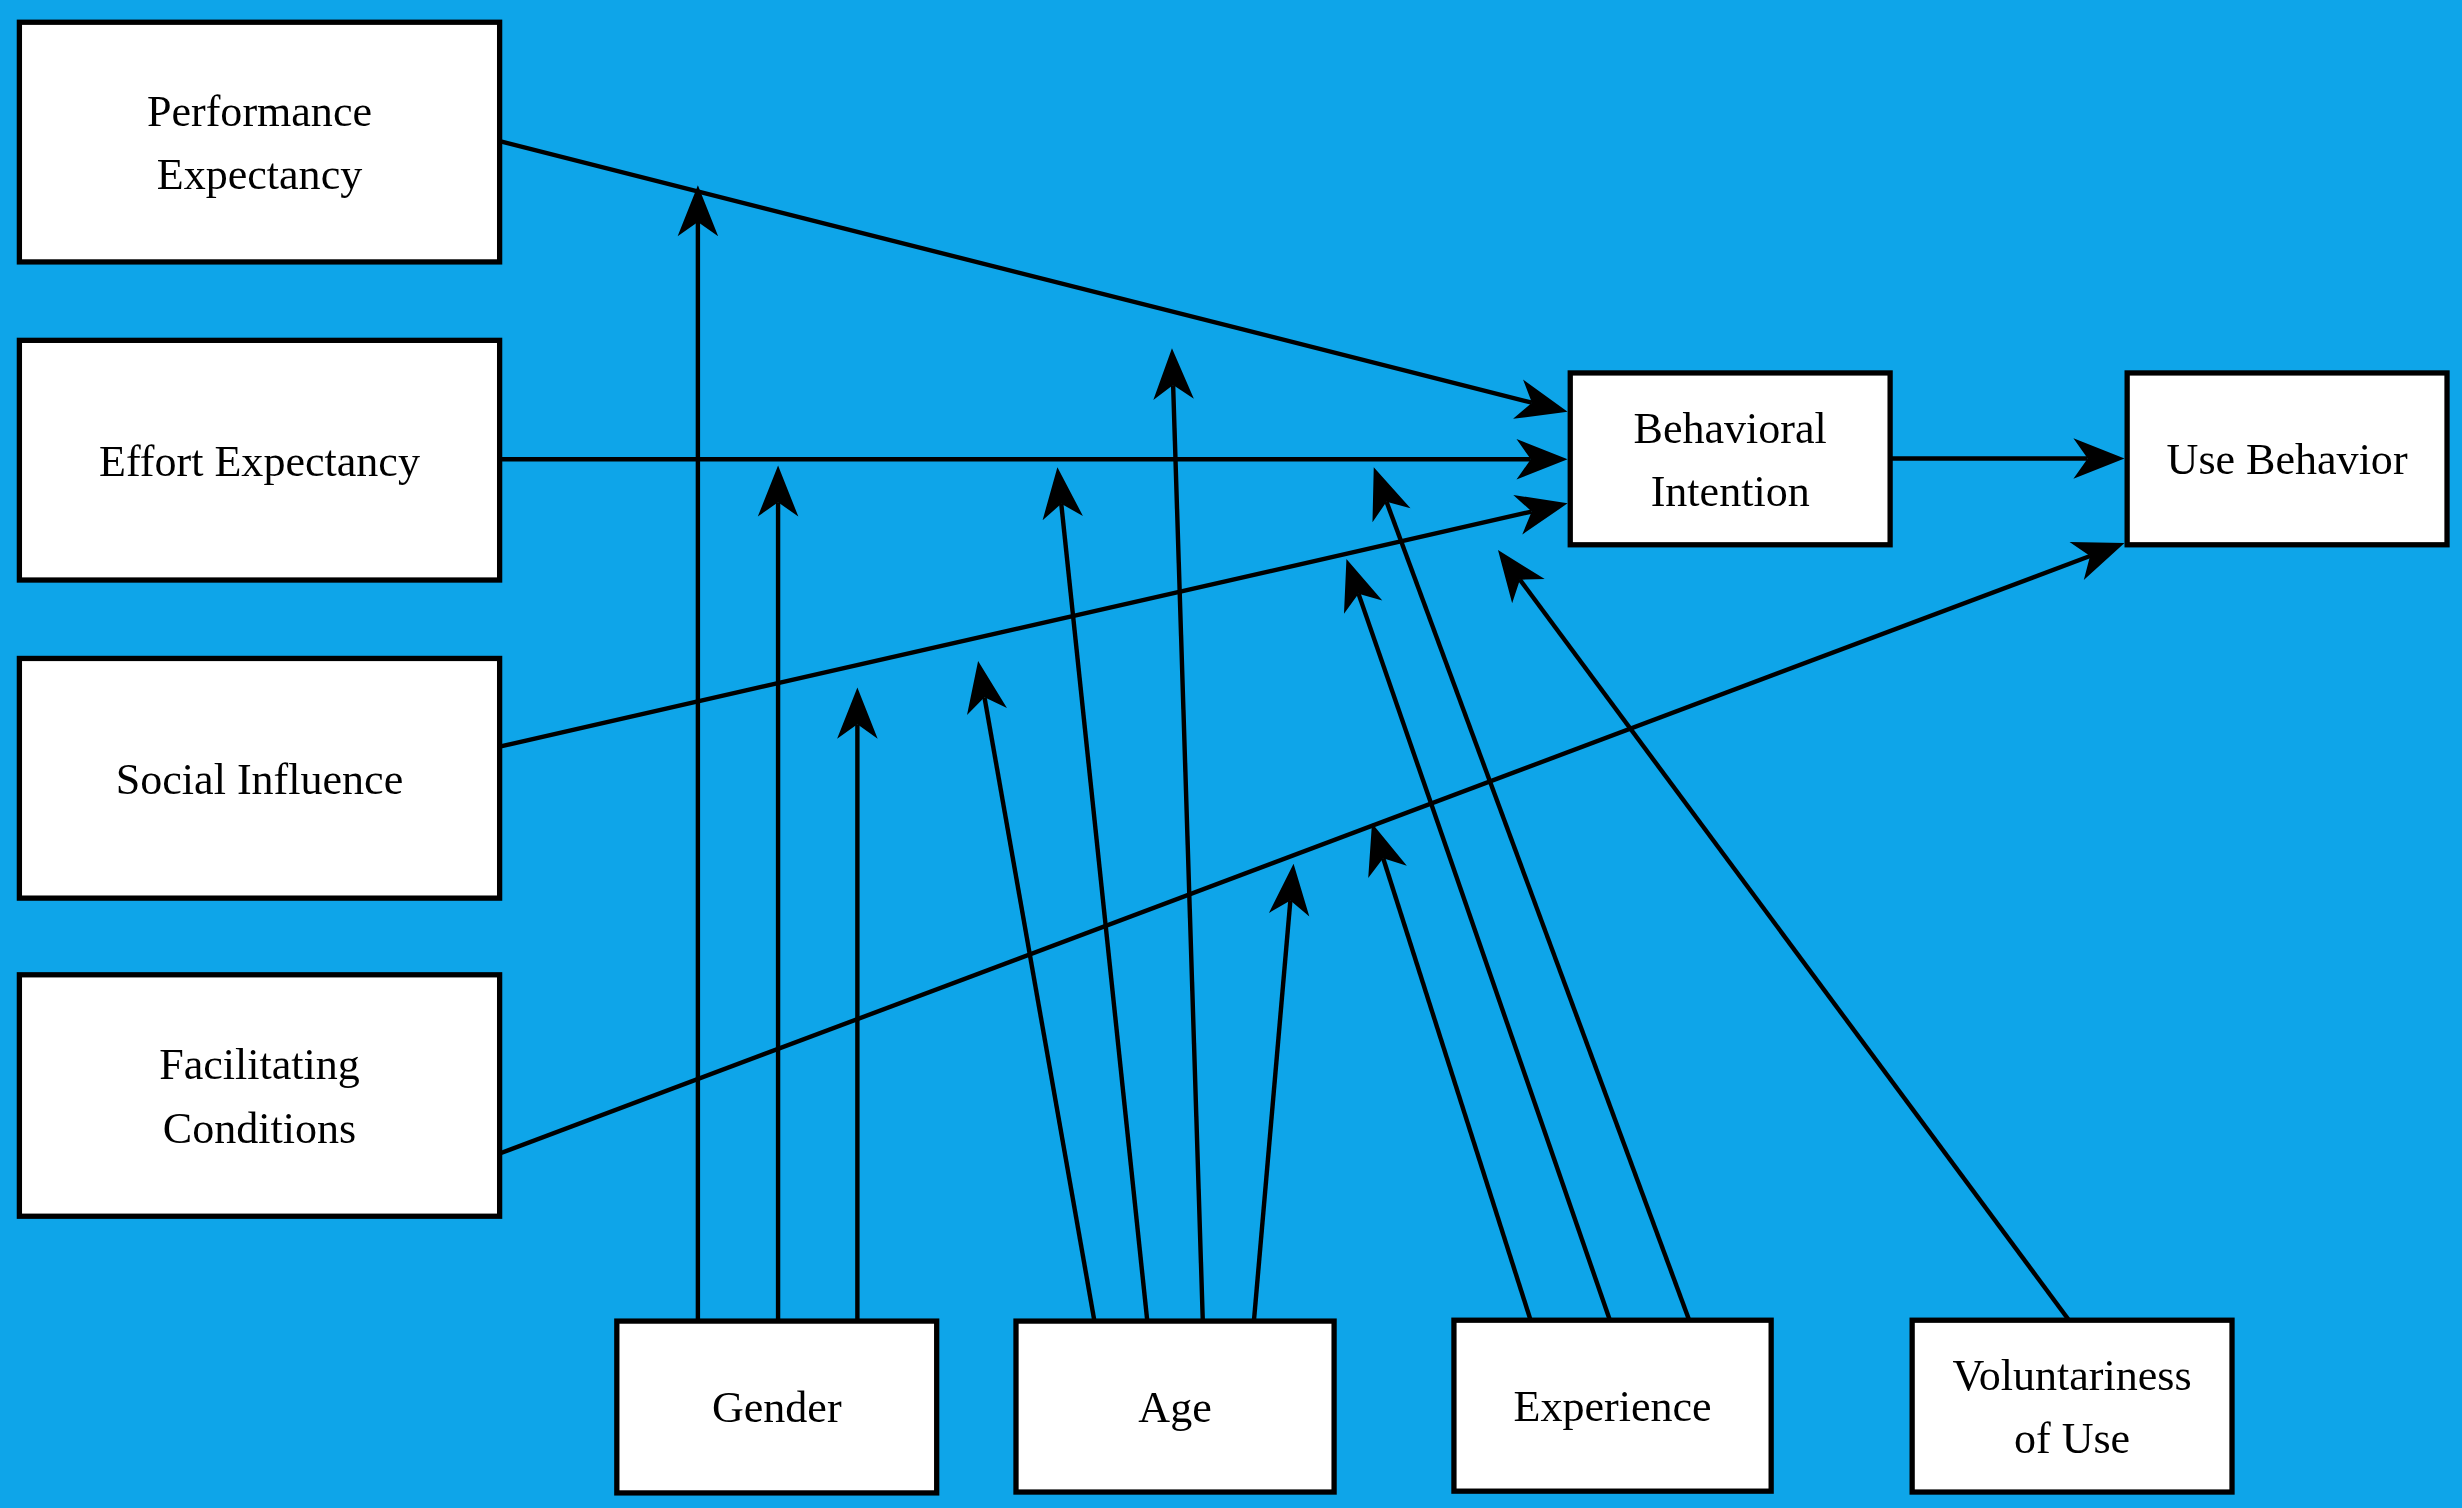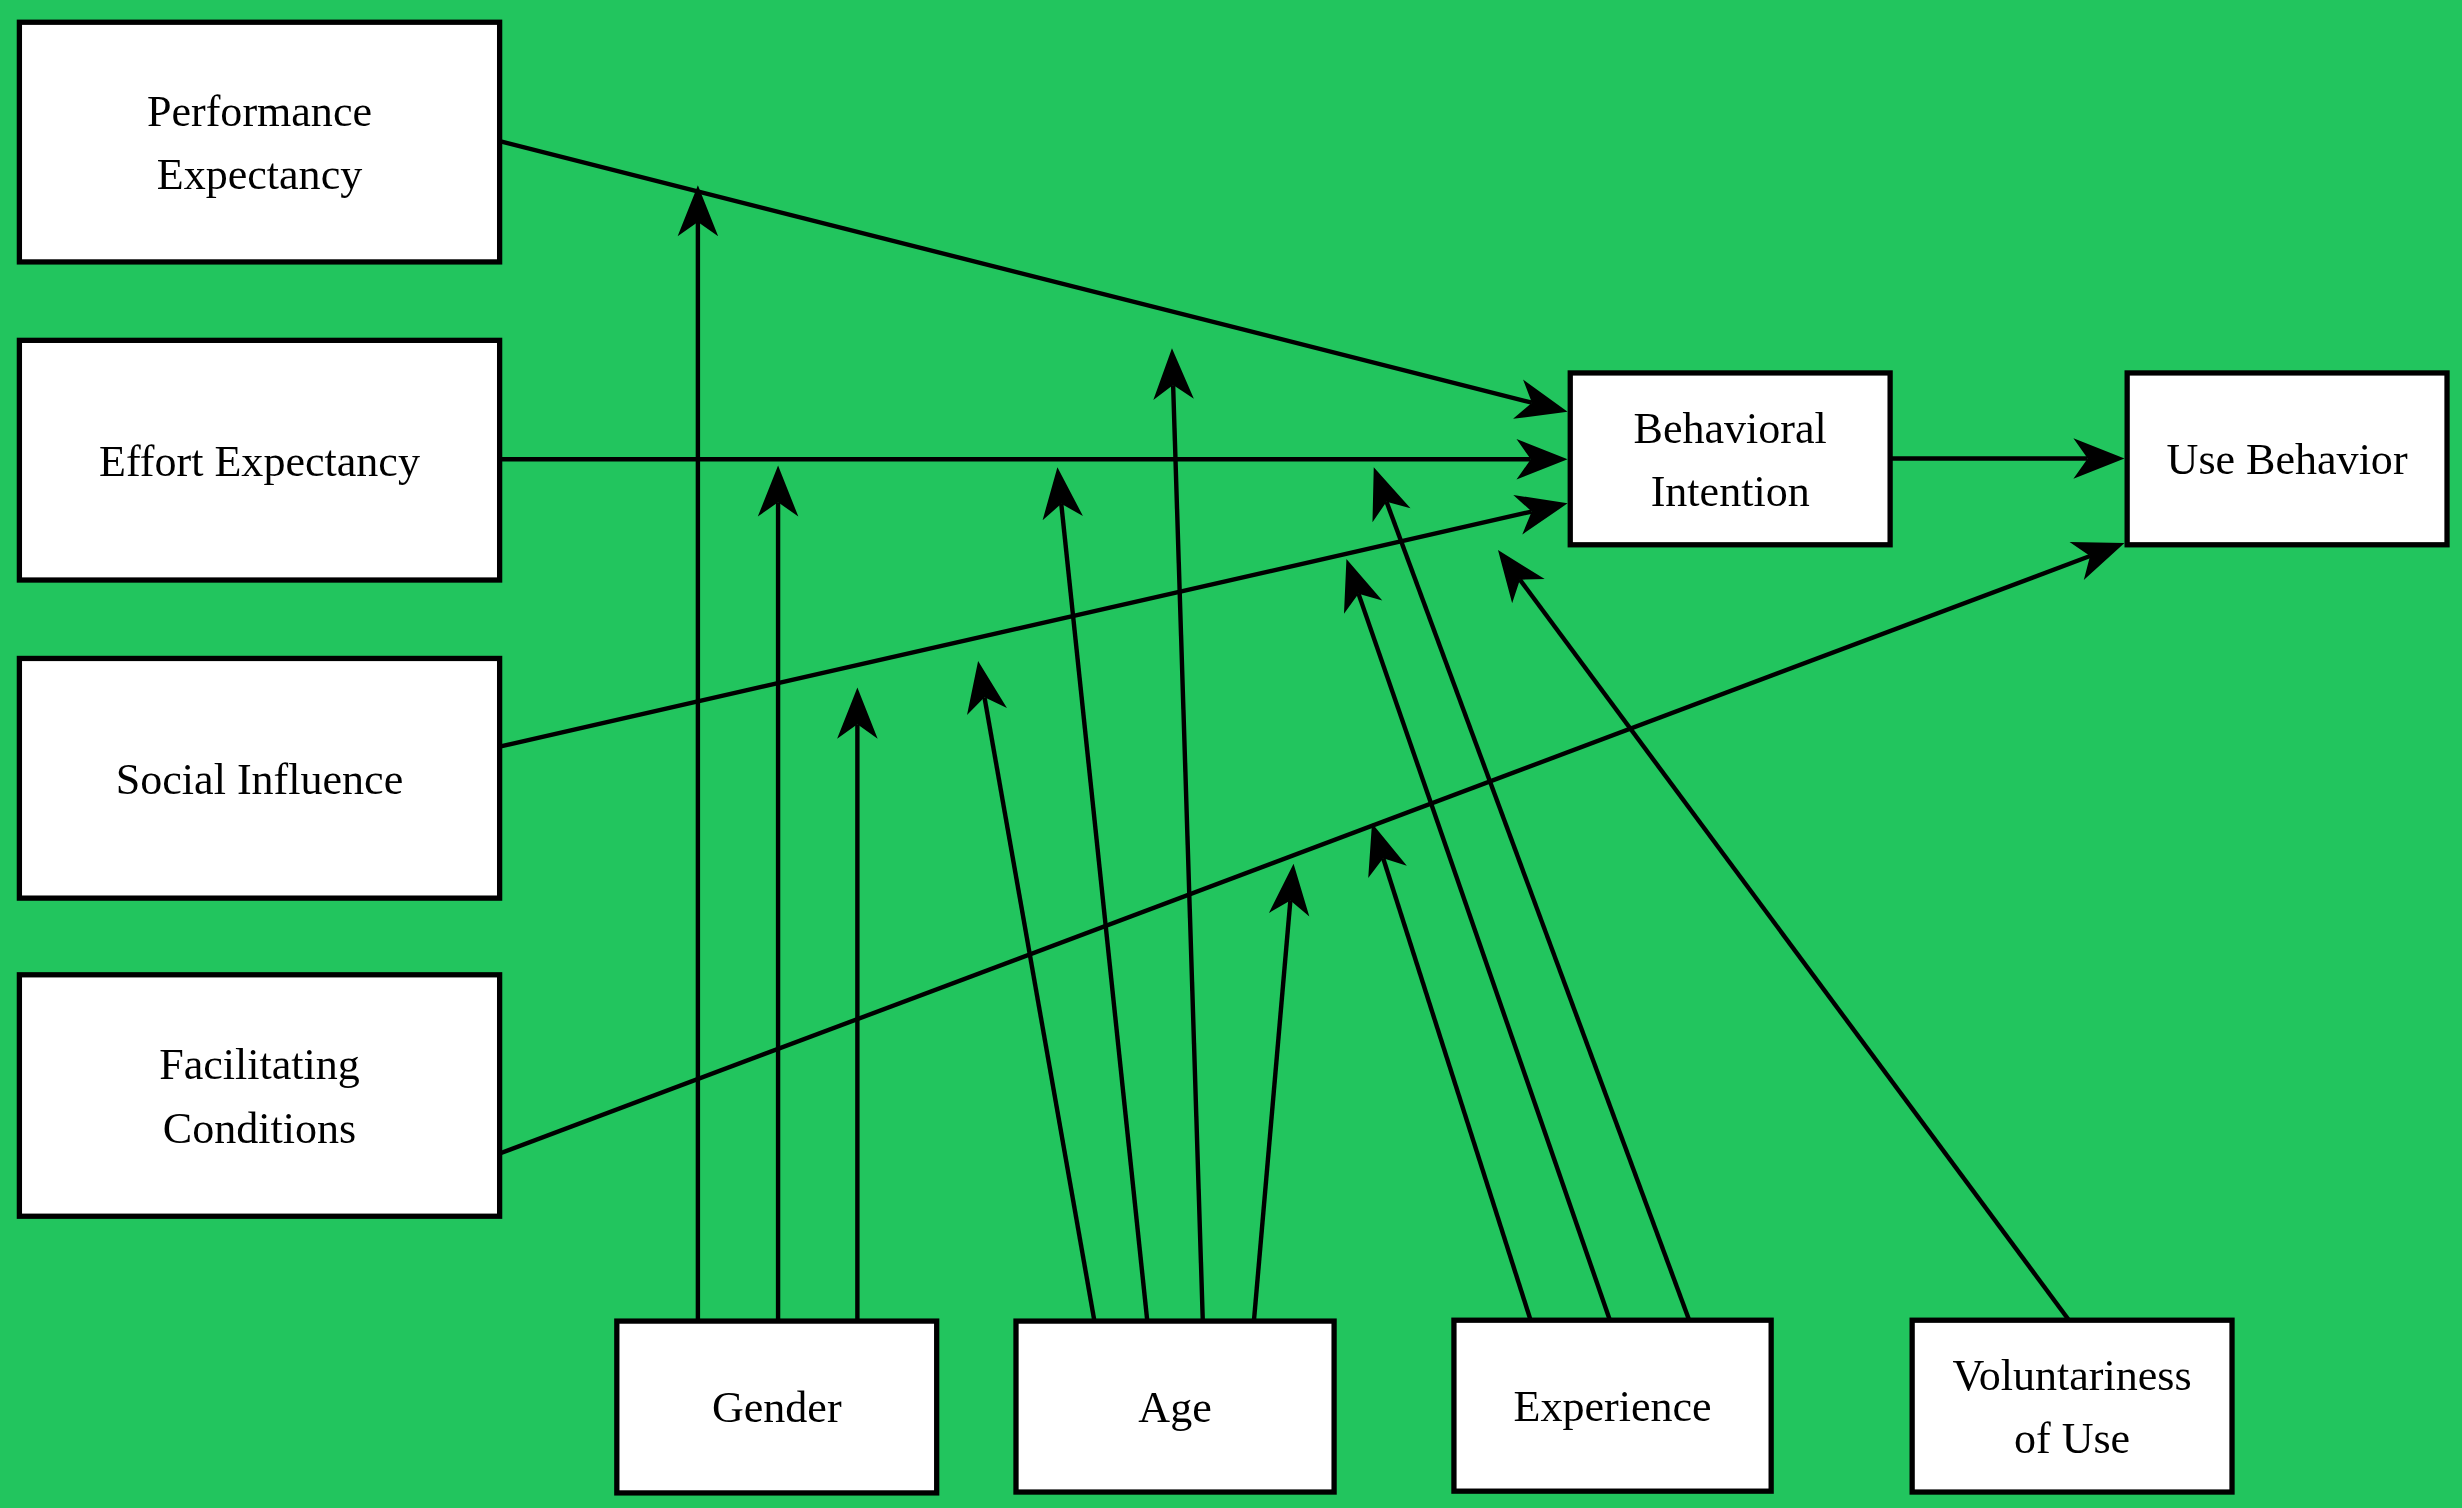--- a/index.html
+++ b/index.html
@@ -4,21 +4,21 @@
 <style>
   html, body {
     margin: 0;
     padding: 0;
     background: #ffffff;
   }
   #diagram-page {
     position: relative;
     width: 2462px;
     height: 1509px;
-    background: #22c55e;
+    background: #0ea5e9;
     font-family: "Liberation Serif", "DejaVu Serif", serif;
   }
   svg text {
     font-family: "Liberation Serif", "DejaVu Serif", serif;
     fill: #000000;
   }
 </style>
 </head>
 <body>
 

